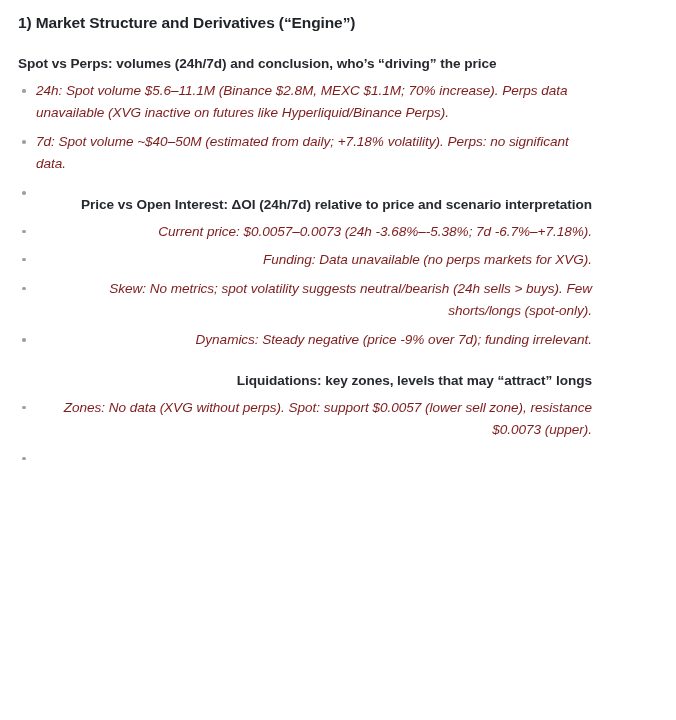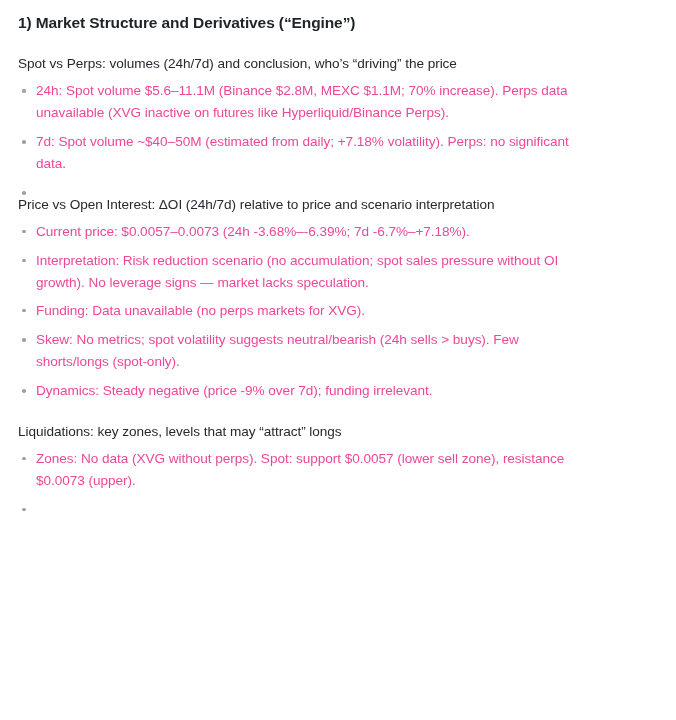--- a/index.html
+++ b/index.html
@@ -23,71 +23,71 @@
     font-size: 15.5px;
     line-height: 1.45;
     font-weight: 700;
     color: #1f2328;
     letter-spacing: -0.1px;
     margin: 4px 0 0 0;
   }
   .h-sub {
     font-size: 13.6px;
     line-height: 1.45;
-    font-weight: 400;
+    font-weight: 700;
     color: #26292e;
     letter-spacing: -0.05px;
     margin: 20px 0 0 0;
   }
   .bullets {
     list-style: none;
     margin: 6px 0 0 0;
     padding: 0;
   }
   .bullets li {
     position: relative;
     font-size: 13.6px;
     line-height: 1.62;
-    color: #ec4899;
+    color: #7f1d1d;
     padding: 0 0 0 18px;
     margin: 0 0 7px 0;
     letter-spacing: -0.05px;
+    font-style: italic;
   }
   .bullets li:last-child { margin-bottom: 0; }
   .bullets li .dot {
     position: absolute;
     left: 4px;
     top: 9px;
     width: 3.5px;
     height: 3.5px;
     border-radius: 50%;
     background: #9aa0a6;
   }
   .sec { margin: 0; padding: 0; }
-  .sec + .sec { margin-top: 0; }
+  .sec + .sec { margin-top: 0; text-align: right; }
 </style>
 </head>
 <body>
 
 <div class="doc">
   <h1 class="h-main">1) Market Structure and Derivatives (“Engine”)</h1>
   <div id="sections-root">
       <section class="sec">
         <h2 class="h-sub">Spot vs Perps: volumes (24h/7d) and conclusion, who’s “driving” the price</h2>
         <ul class="bullets">
           <li><span class="dot"></span><span>24h: Spot volume $5.6–11.1M (Binance $2.8M, MEXC $1.1M; 70% increase). Perps data unavailable (XVG inactive on futures like Hyperliquid/Binance Perps).</span></li>
           <li><span class="dot"></span><span>7d: Spot volume ~$40–50M (estimated from daily; +7.18% volatility). Perps: no significant data.</span></li>
           <li><span class="dot"></span></li>
         </ul>
       </section>
       <section class="sec">
         <h2 class="h-sub">Price vs Open Interest: ΔOI (24h/7d) relative to price and scenario interpretation</h2>
         <ul class="bullets">
-          <li><span class="dot"></span><span>Current price: $0.0057–0.0073 (24h -3.68%–-6.39%; 7d -6.7%–+7.18%).</span></li>
-          <li><span class="dot"></span><span>Interpretation: Risk reduction scenario (no accumulation; spot sales pressure without OI growth). No leverage signs — market lacks speculation.</span></li>
+          <li><span class="dot"></span><span>Current price: $0.0057–0.0073 (24h -3.68%–-5.38%; 7d -6.7%–+7.18%).</span></li>
         </ul>
       </section>
       <section class="sec">
         <ul class="bullets">
           <li><span class="dot"></span><span>Funding: Data unavailable (no perps markets for XVG).</span></li>
           <li><span class="dot"></span><span>Skew: No metrics; spot volatility suggests neutral/bearish (24h sells &gt; buys). Few shorts/longs (spot-only).</span></li>
           <li><span class="dot"></span><span>Dynamics: Steady negative (price -9% over 7d); funding irrelevant.</span></li>
         </ul>
       </section>
       <section class="sec">

